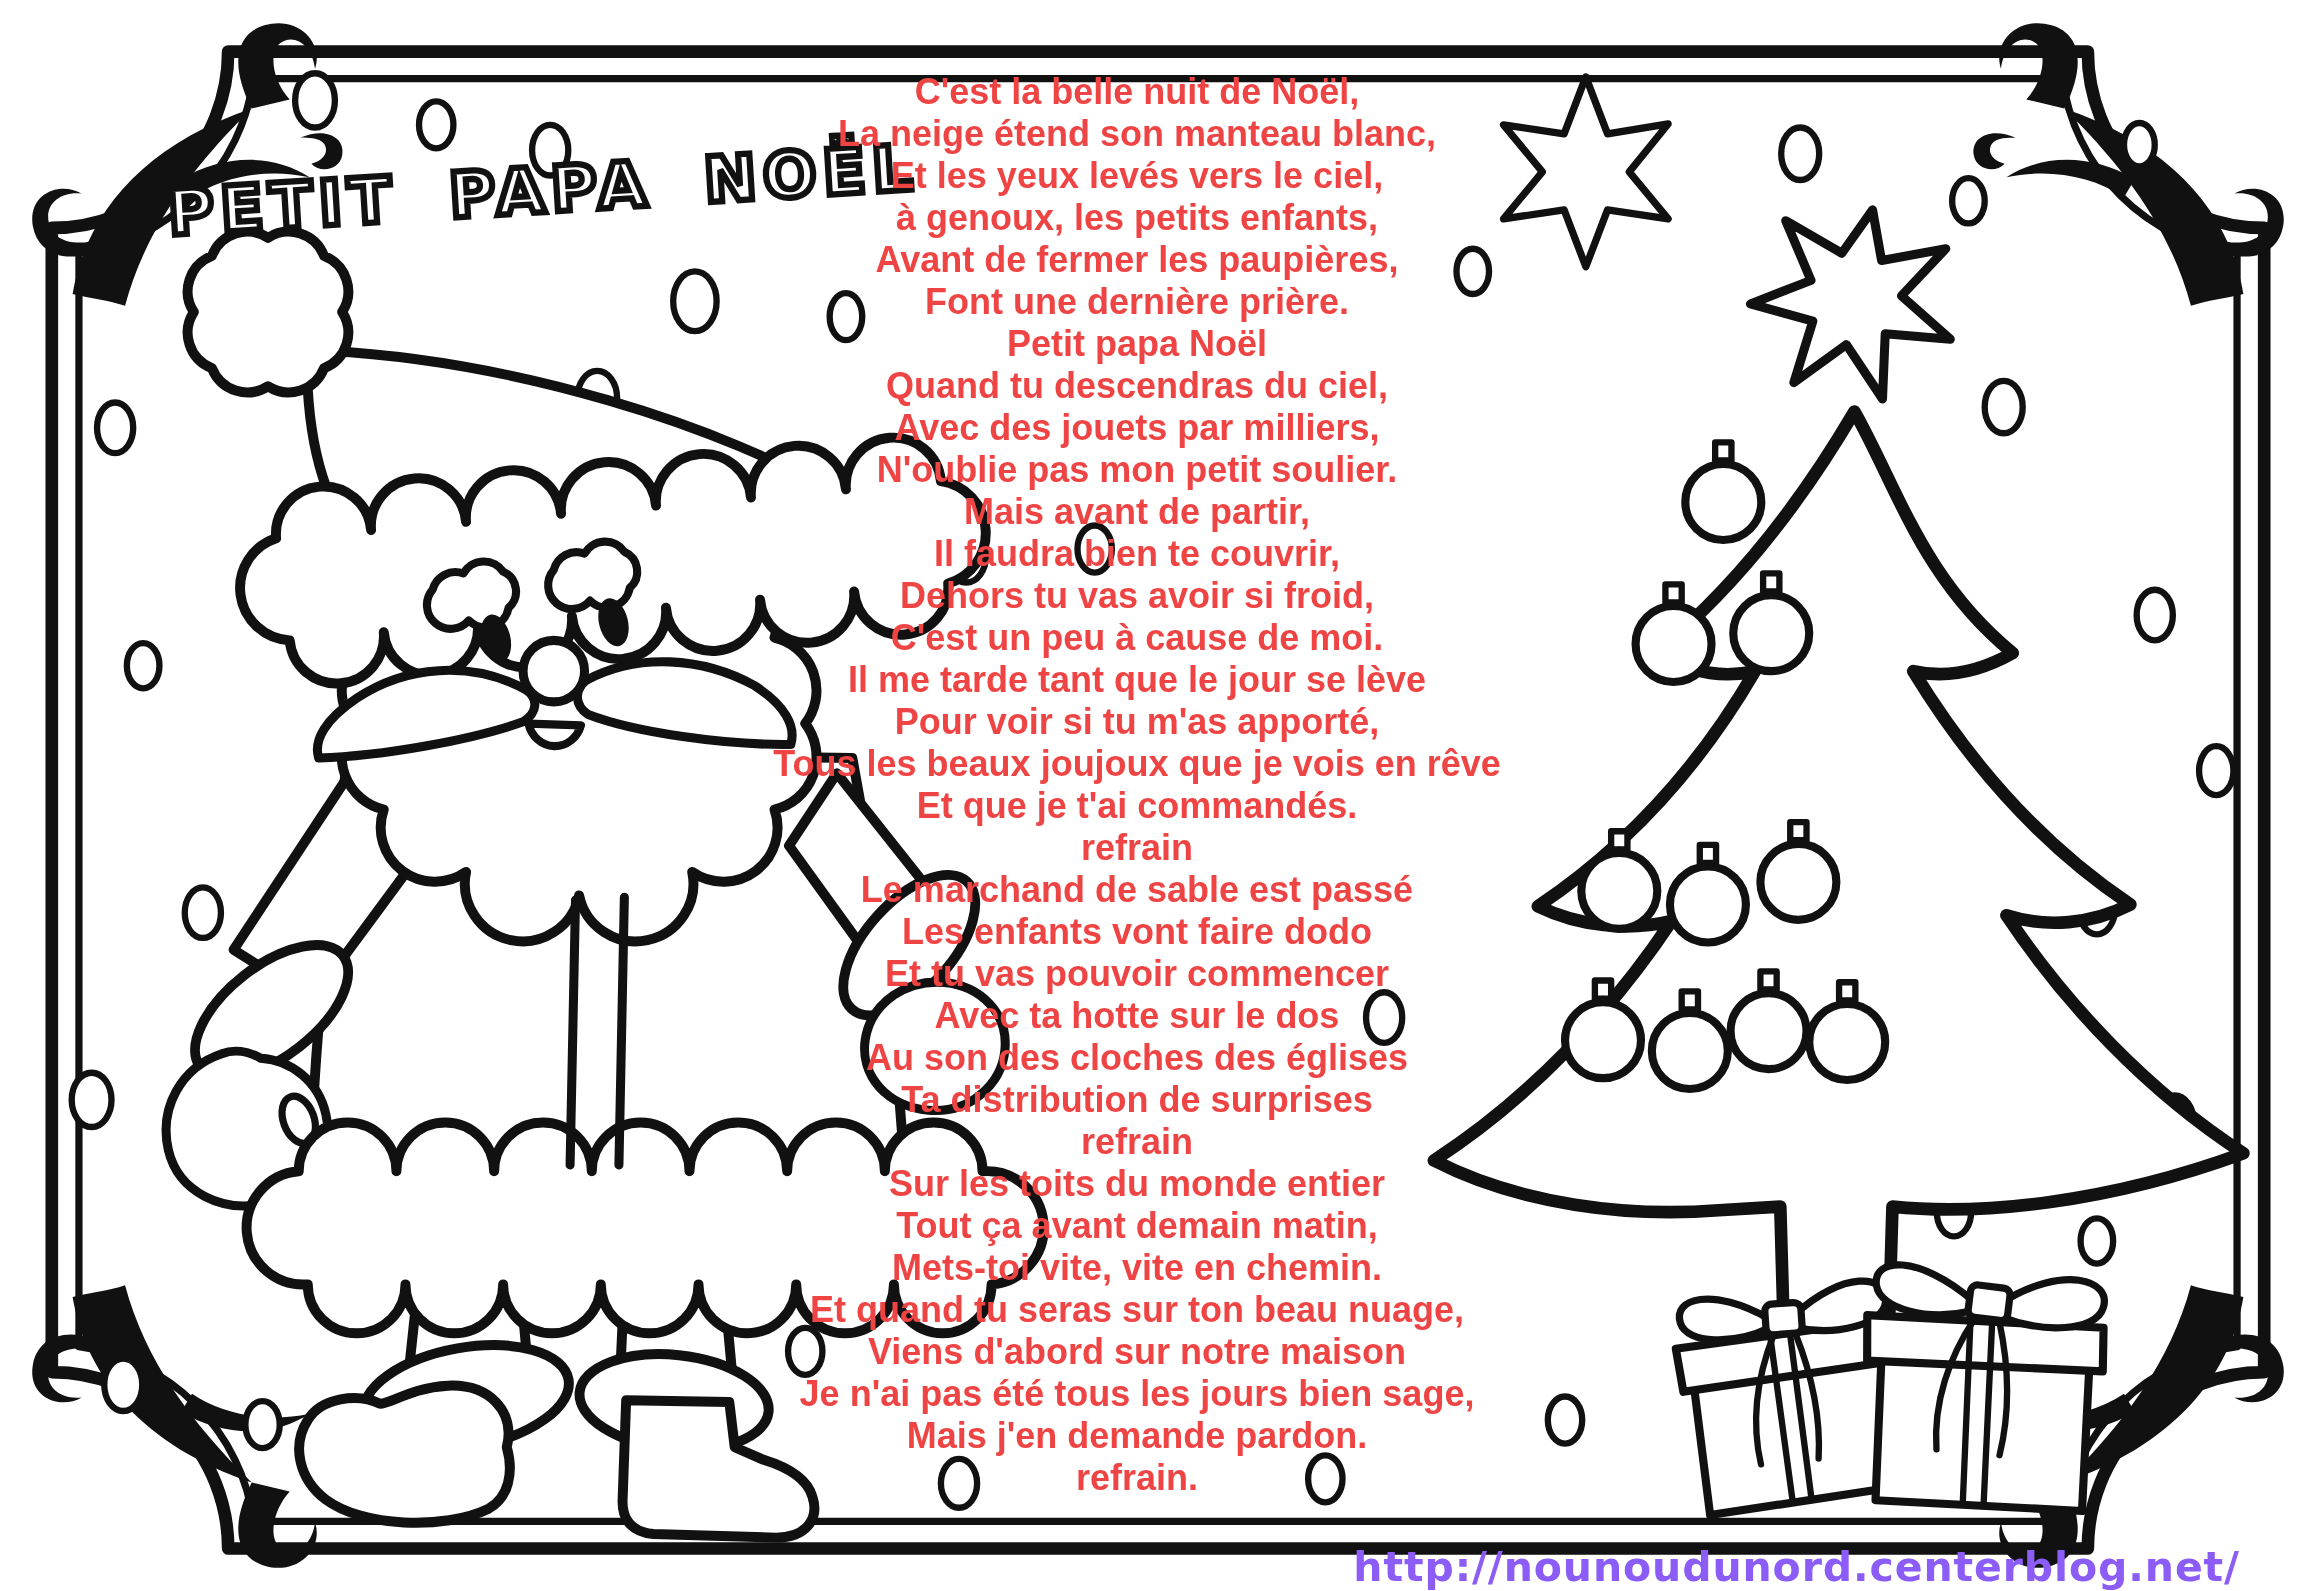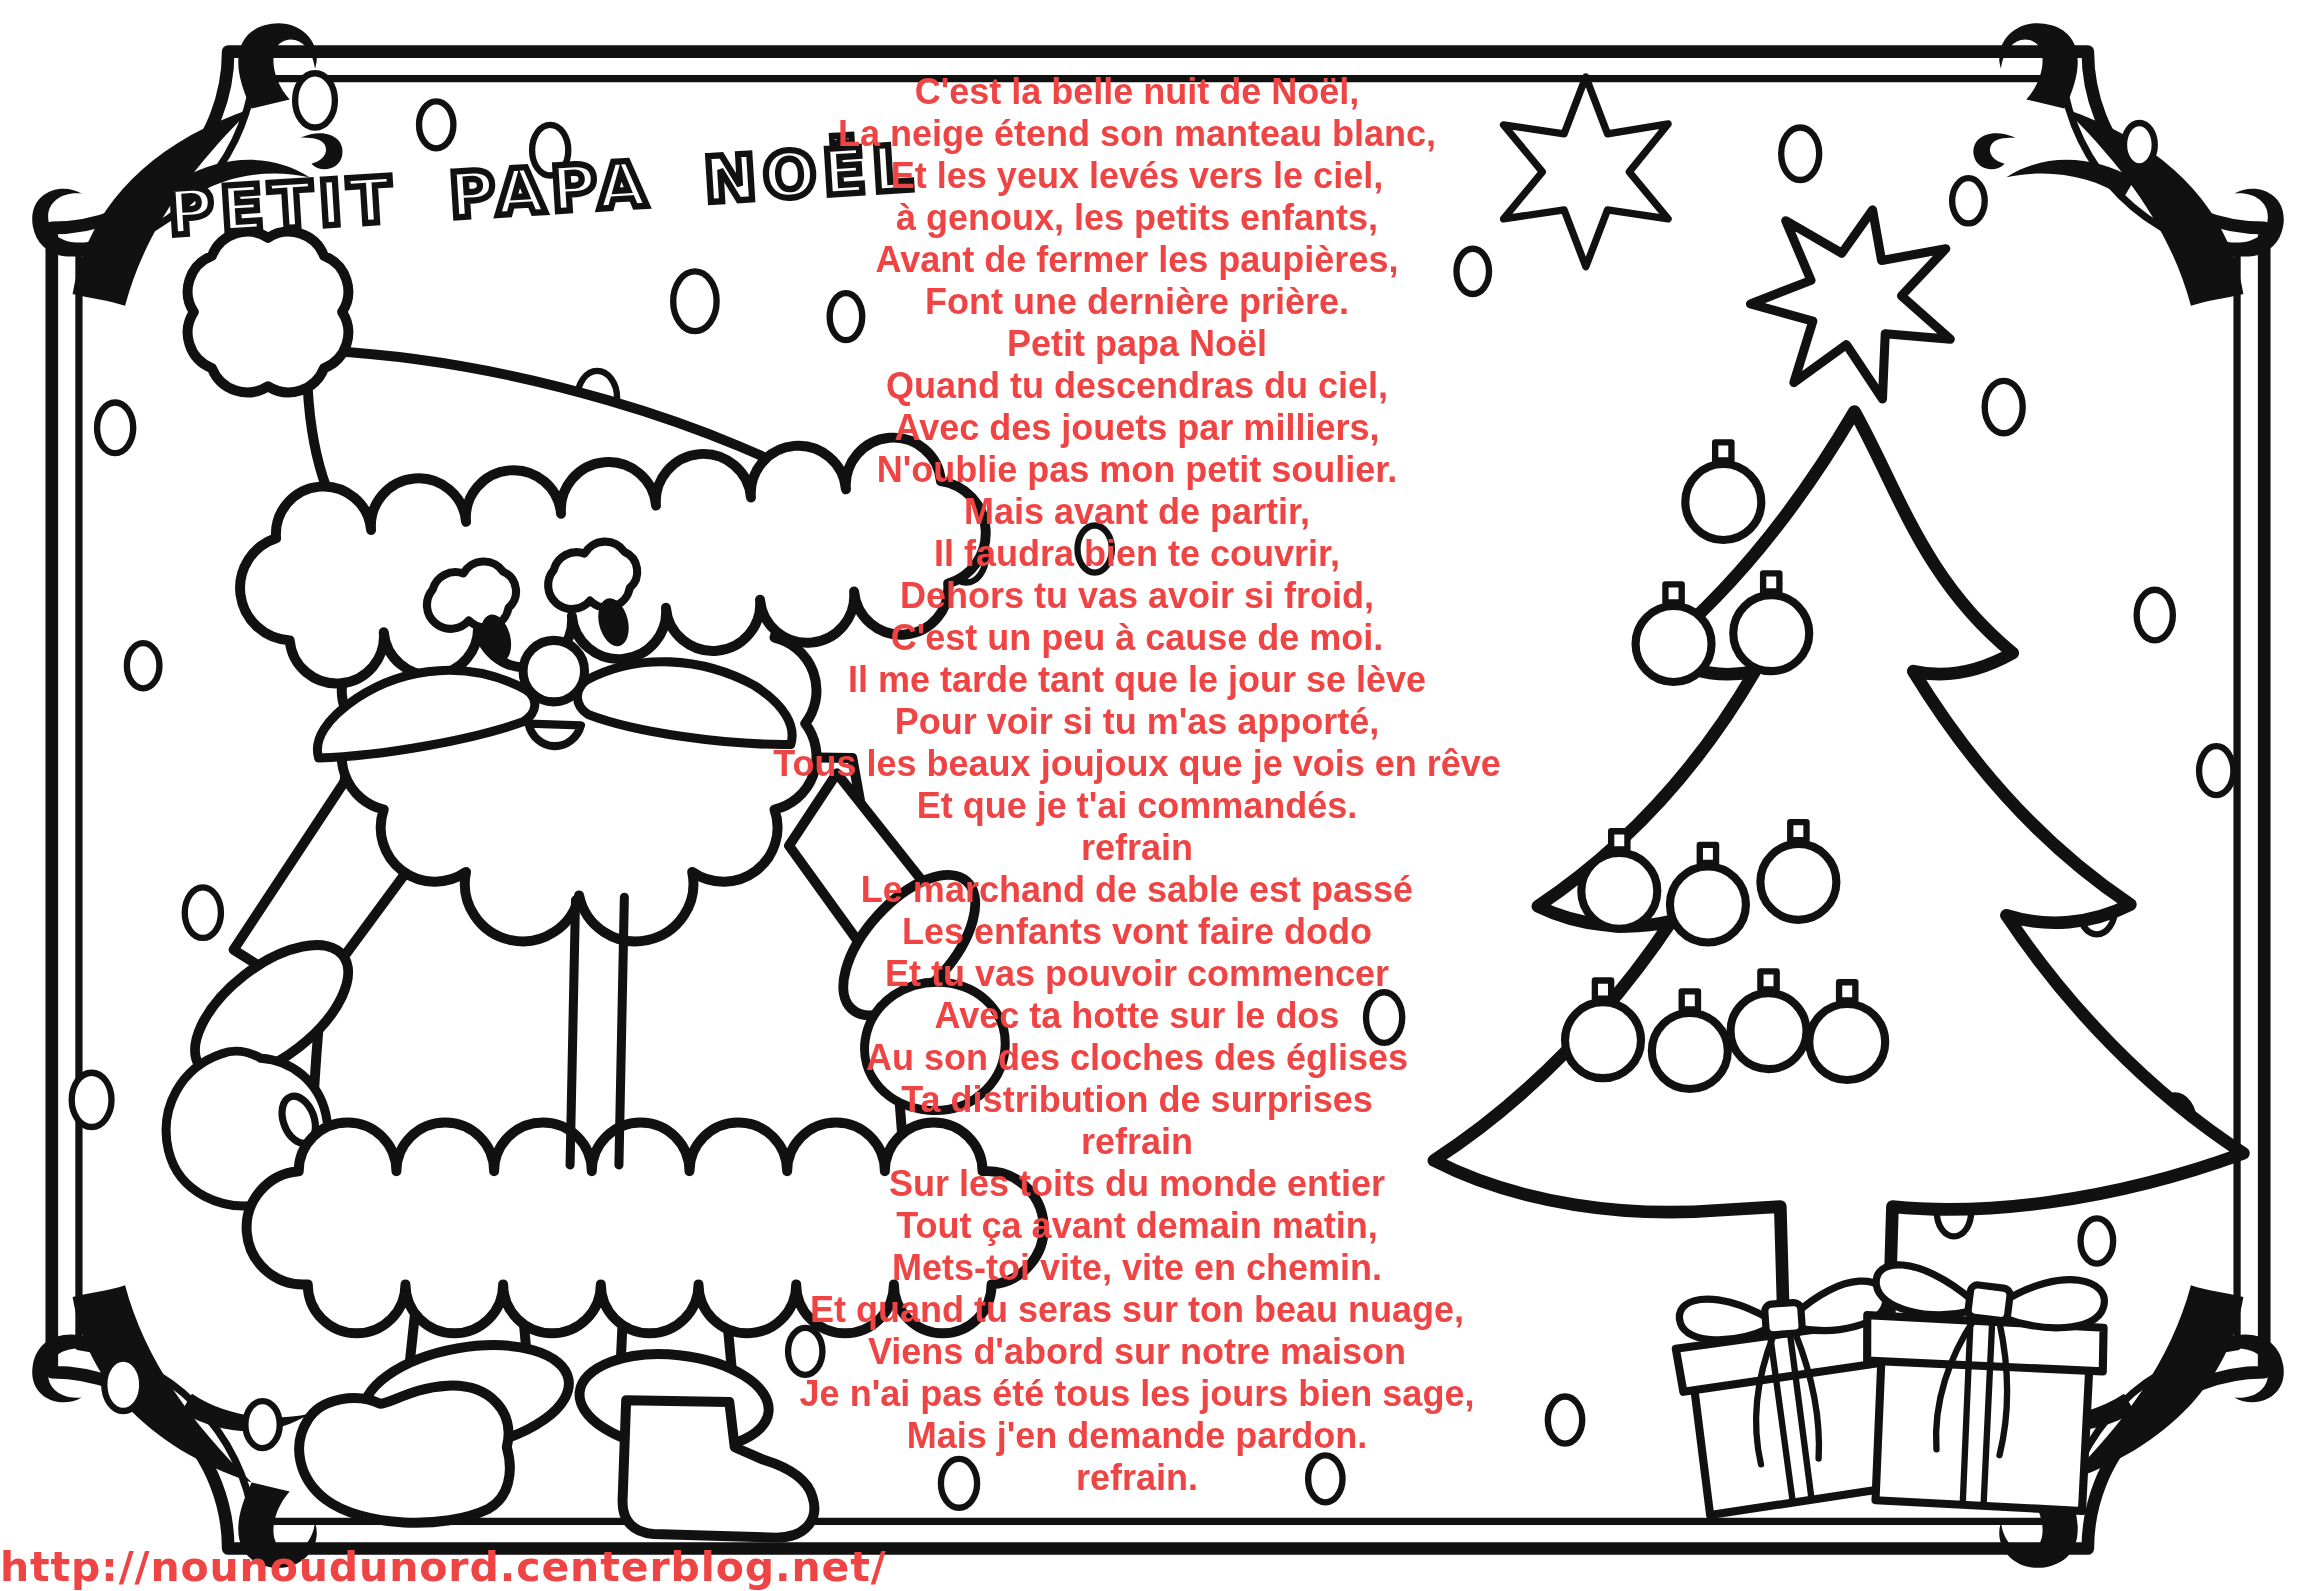--- a/index.html
+++ b/index.html
@@ -16,23 +16,23 @@
     letter-spacing:6.3px;word-spacing:23.5px;color:#ffffff;
     -webkit-text-stroke:6.3px #111;white-space:nowrap;
   }
   .lyrics{
     position:absolute;left:549px;top:71px;width:1176px;
     font-family:"Liberation Sans", sans-serif;font-weight:bold;
     font-size:36px;line-height:42px;text-align:center;
     white-space:pre-line;color:#ef4444;
   }
   .footer-url{
-    position:absolute;left:0;top:1543px;width:2240px;text-align:left;
+    position:absolute;left:0;top:1543px;width:2240px;text-align:right;
     font-family:"DejaVu Sans", sans-serif;font-weight:bold;font-size:41px;
-    letter-spacing:0.9px;color:#ef4444;
+    letter-spacing:0.9px;color:#8b5cf6;
   }
 </style>
 </head>
 <body>
 
 <div class="page">
 
   <svg class="art" viewBox="0 0 2560 1759">
     <defs>
       <g id="flourish">

